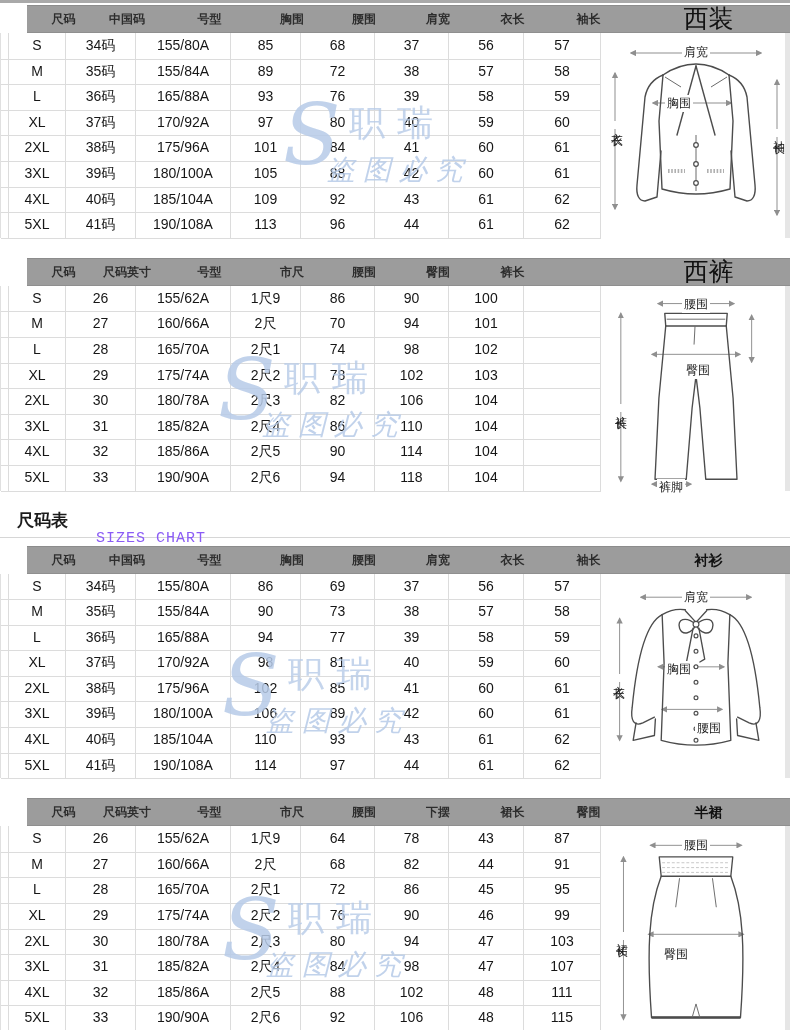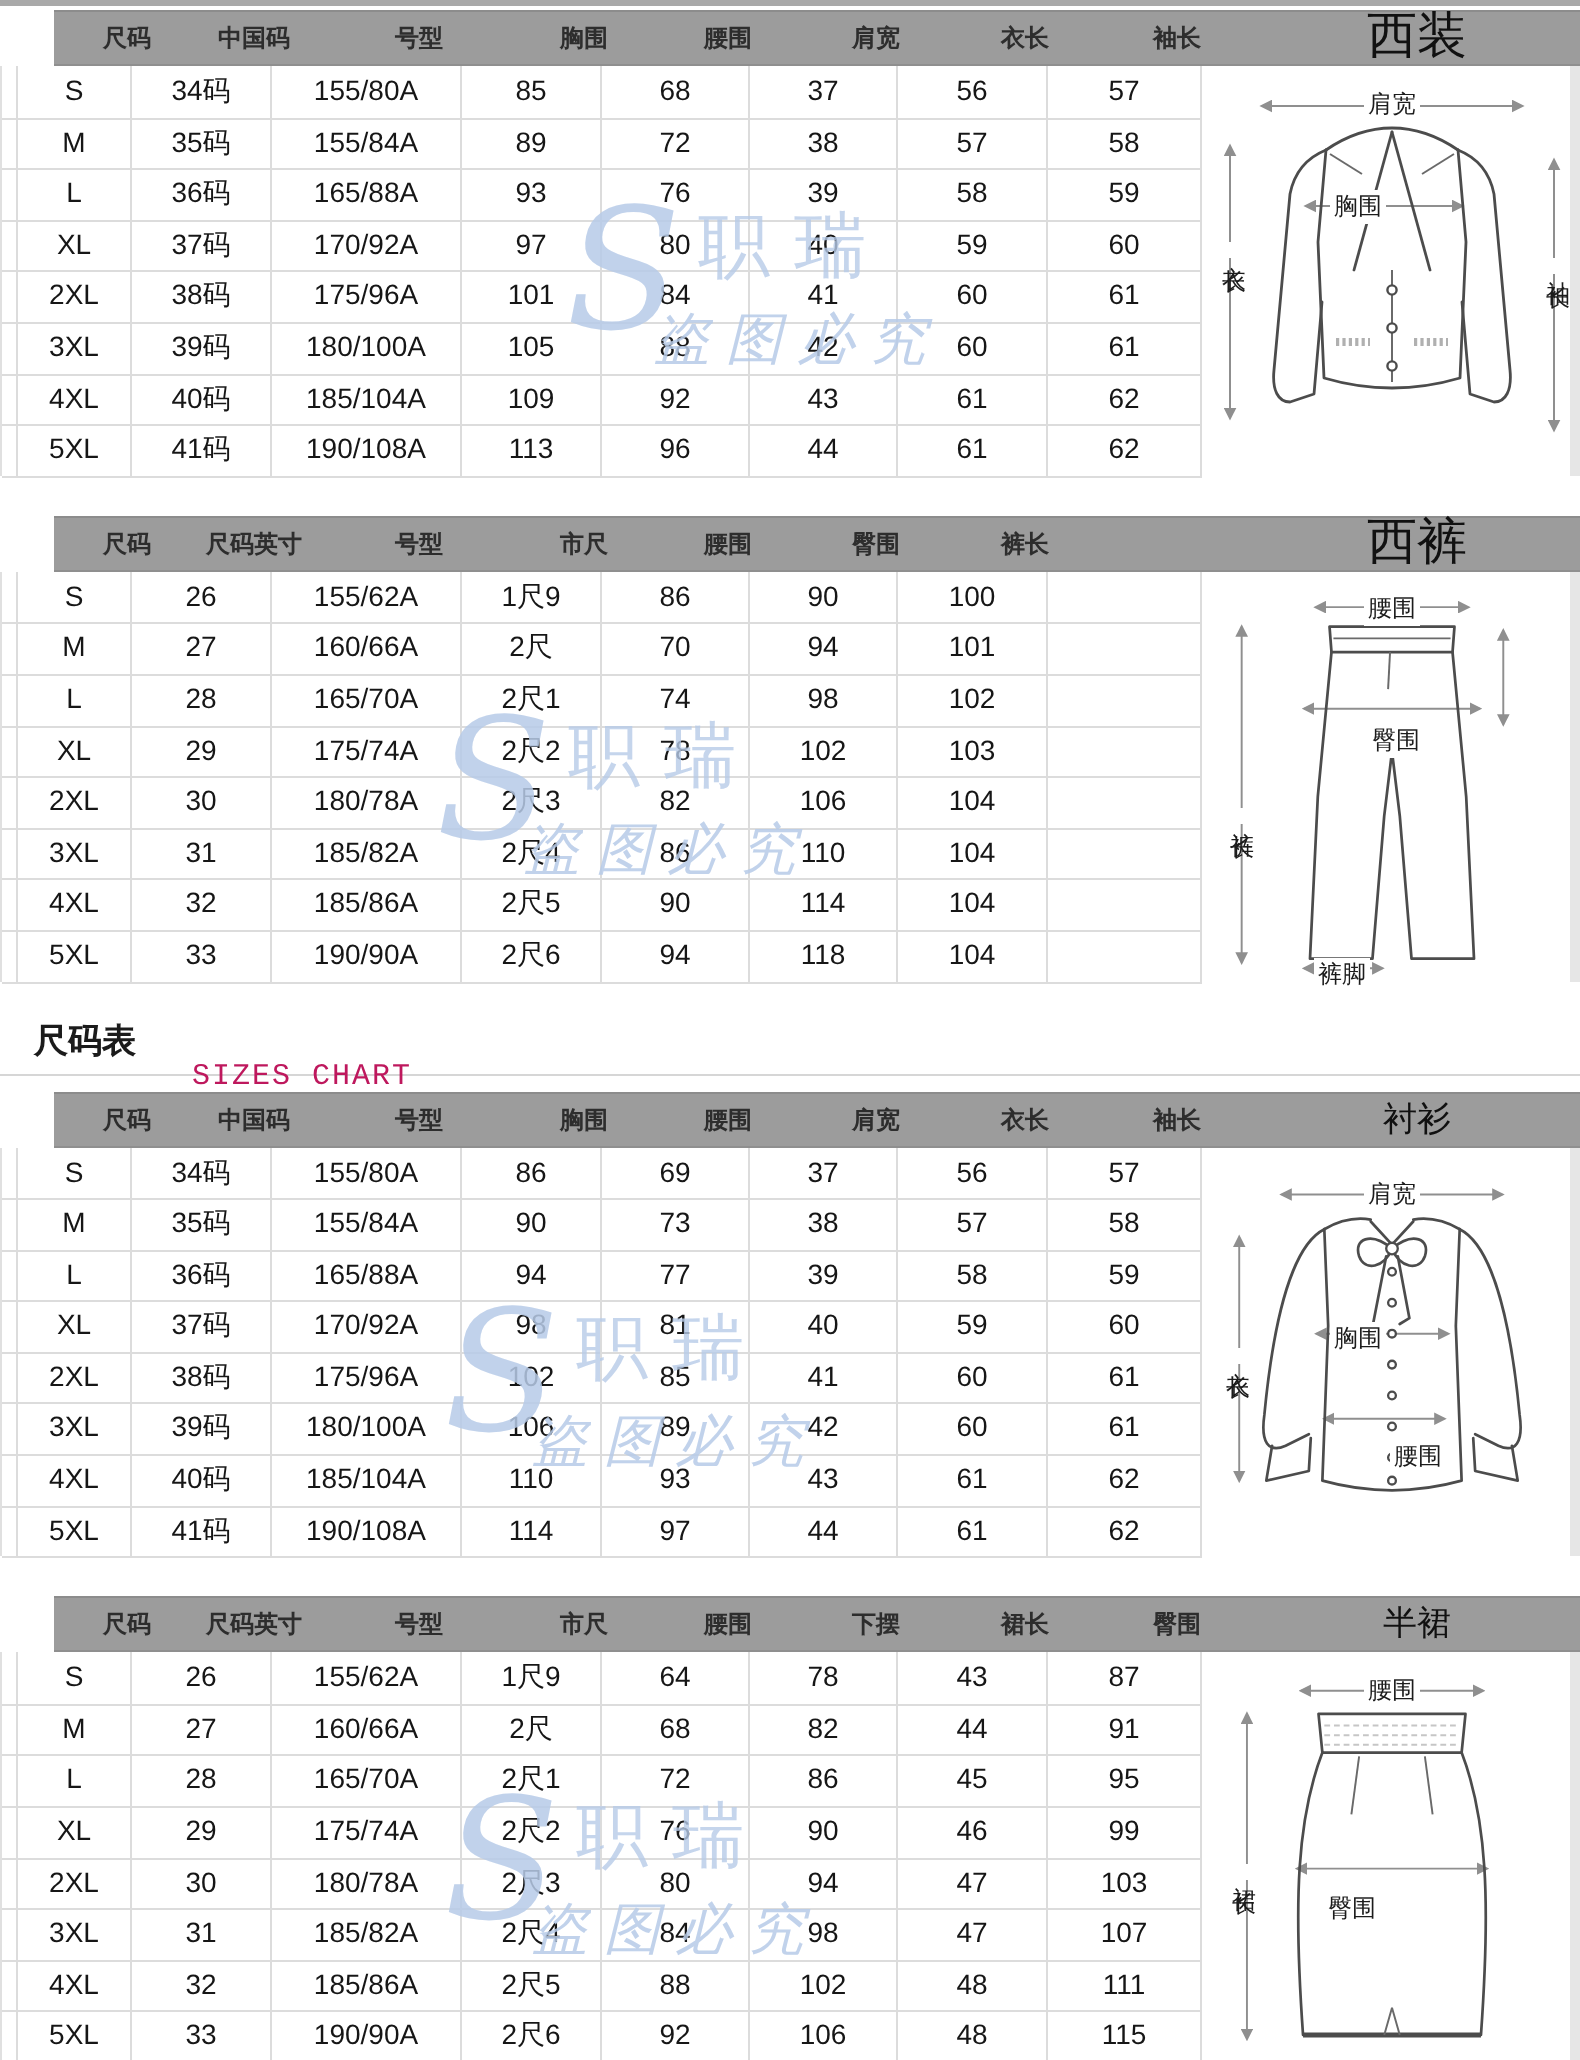--- a/index.html
+++ b/index.html
@@ -9,21 +9,21 @@
   
   .size-section{margin-top:2px;}
   .gap18{height:18px;} .gap14{height:14px;}
   .band{display:flex;height:26px;background:#9c9c9c;border-top:1px solid #8c8c8c;border-bottom:1px solid #8f8f8f;margin-left:27px;}
   .tgrid{display:grid;grid-template-columns:8px 57px 70px 95px 70px 74px 74px 75px 77px;width:600px;}
   .thead{align-items:center;}
   .hcell{font-size:12px;font-weight:bold;color:#2d2d2d;text-align:center;line-height:26px;
          white-space:nowrap;overflow:hidden;}
   .band-title{width:190px;text-align:center;color:#111;}
   .serif-title{font-family:"Liberation Serif","DejaVu Serif",serif;font-size:25px;line-height:25px;font-weight:400;}
-  .sans-title{font-size:17px;line-height:26px;font-weight:normal;}
+  .sans-title{font-size:14px;line-height:26px;font-weight:bold;}
   .body-wrap{display:flex;position:relative;}
   .tbody{width:600px;border-left:1px solid #e0e0e0;}
   .trow{display:grid;grid-template-columns:8px 57px 70px 95px 70px 74px 74px 75px 77px;height:25.6px;}
   .tcell{border-right:1px solid #dcdcdc;border-bottom:1px solid #dcdcdc;
          font-size:14px;color:#161616;text-align:center;line-height:25.6px;white-space:nowrap;}
   
   .diagram{position:relative;width:190px;background:#fff;}
   .diagram::after{content:"";position:absolute;top:0;right:0;width:5px;height:100%;background:#e6e6e6;}
   .sketch{position:absolute;left:0;top:0;}
   .dlabel{position:absolute;background:#fff;padding:0 2px;font-size:12px;color:#1c1c1c;
@@ -34,21 +34,21 @@
   .wm-s{position:absolute;left:0;top:-10px;font-family:"DejaVu Serif","Liberation Serif",serif;
         font-style:italic;font-size:84px;line-height:84px;opacity:.85;}
   .wm-brand{position:absolute;left:66px;top:2px;font-size:36px;line-height:36px;letter-spacing:12px;
             font-weight:normal;opacity:.8;}
   .wm-caption{position:absolute;left:44px;top:48px;font-size:28px;font-style:italic;letter-spacing:8px;
               font-family:"DejaVu Serif","Liberation Serif",serif;opacity:.85;}
   .wm1{left:283px;top:70px;} .wm2{left:218px;top:72px;} .wm3{left:222px;top:80px;} .wm4{left:222px;top:72px;}
   
   .chart-divider{height:32px;border-bottom:1px solid #d6d6d6;display:flex;align-items:center;padding-left:17px;font-family:Liberation Mono, monospace;}
   .divider-title{font-size:17px;font-weight:bold;color:#1b1b1b;}
-  .divider-subtitle{font-size:15px;color:#be185d;margin-left:28px;letter-spacing:1px;margin-top:36px;}
+  .divider-subtitle{font-size:15px;color:#8b5cf6;margin-left:28px;letter-spacing:1px;margin-top:36px;}
   
   .g-line{stroke:#4c4c4c;stroke-width:1.4;fill:none;stroke-linejoin:round;stroke-linecap:round;}
   .g-thin{stroke:#6a6a6a;stroke-width:1;fill:none;}
   .a-line{stroke:#8f8f8f;stroke-width:1;fill:none;}
   .g-dot{fill:#fff;stroke:#4c4c4c;stroke-width:1.2;}
 </style>
 </head>
 <body>
 
 <div class="page">

